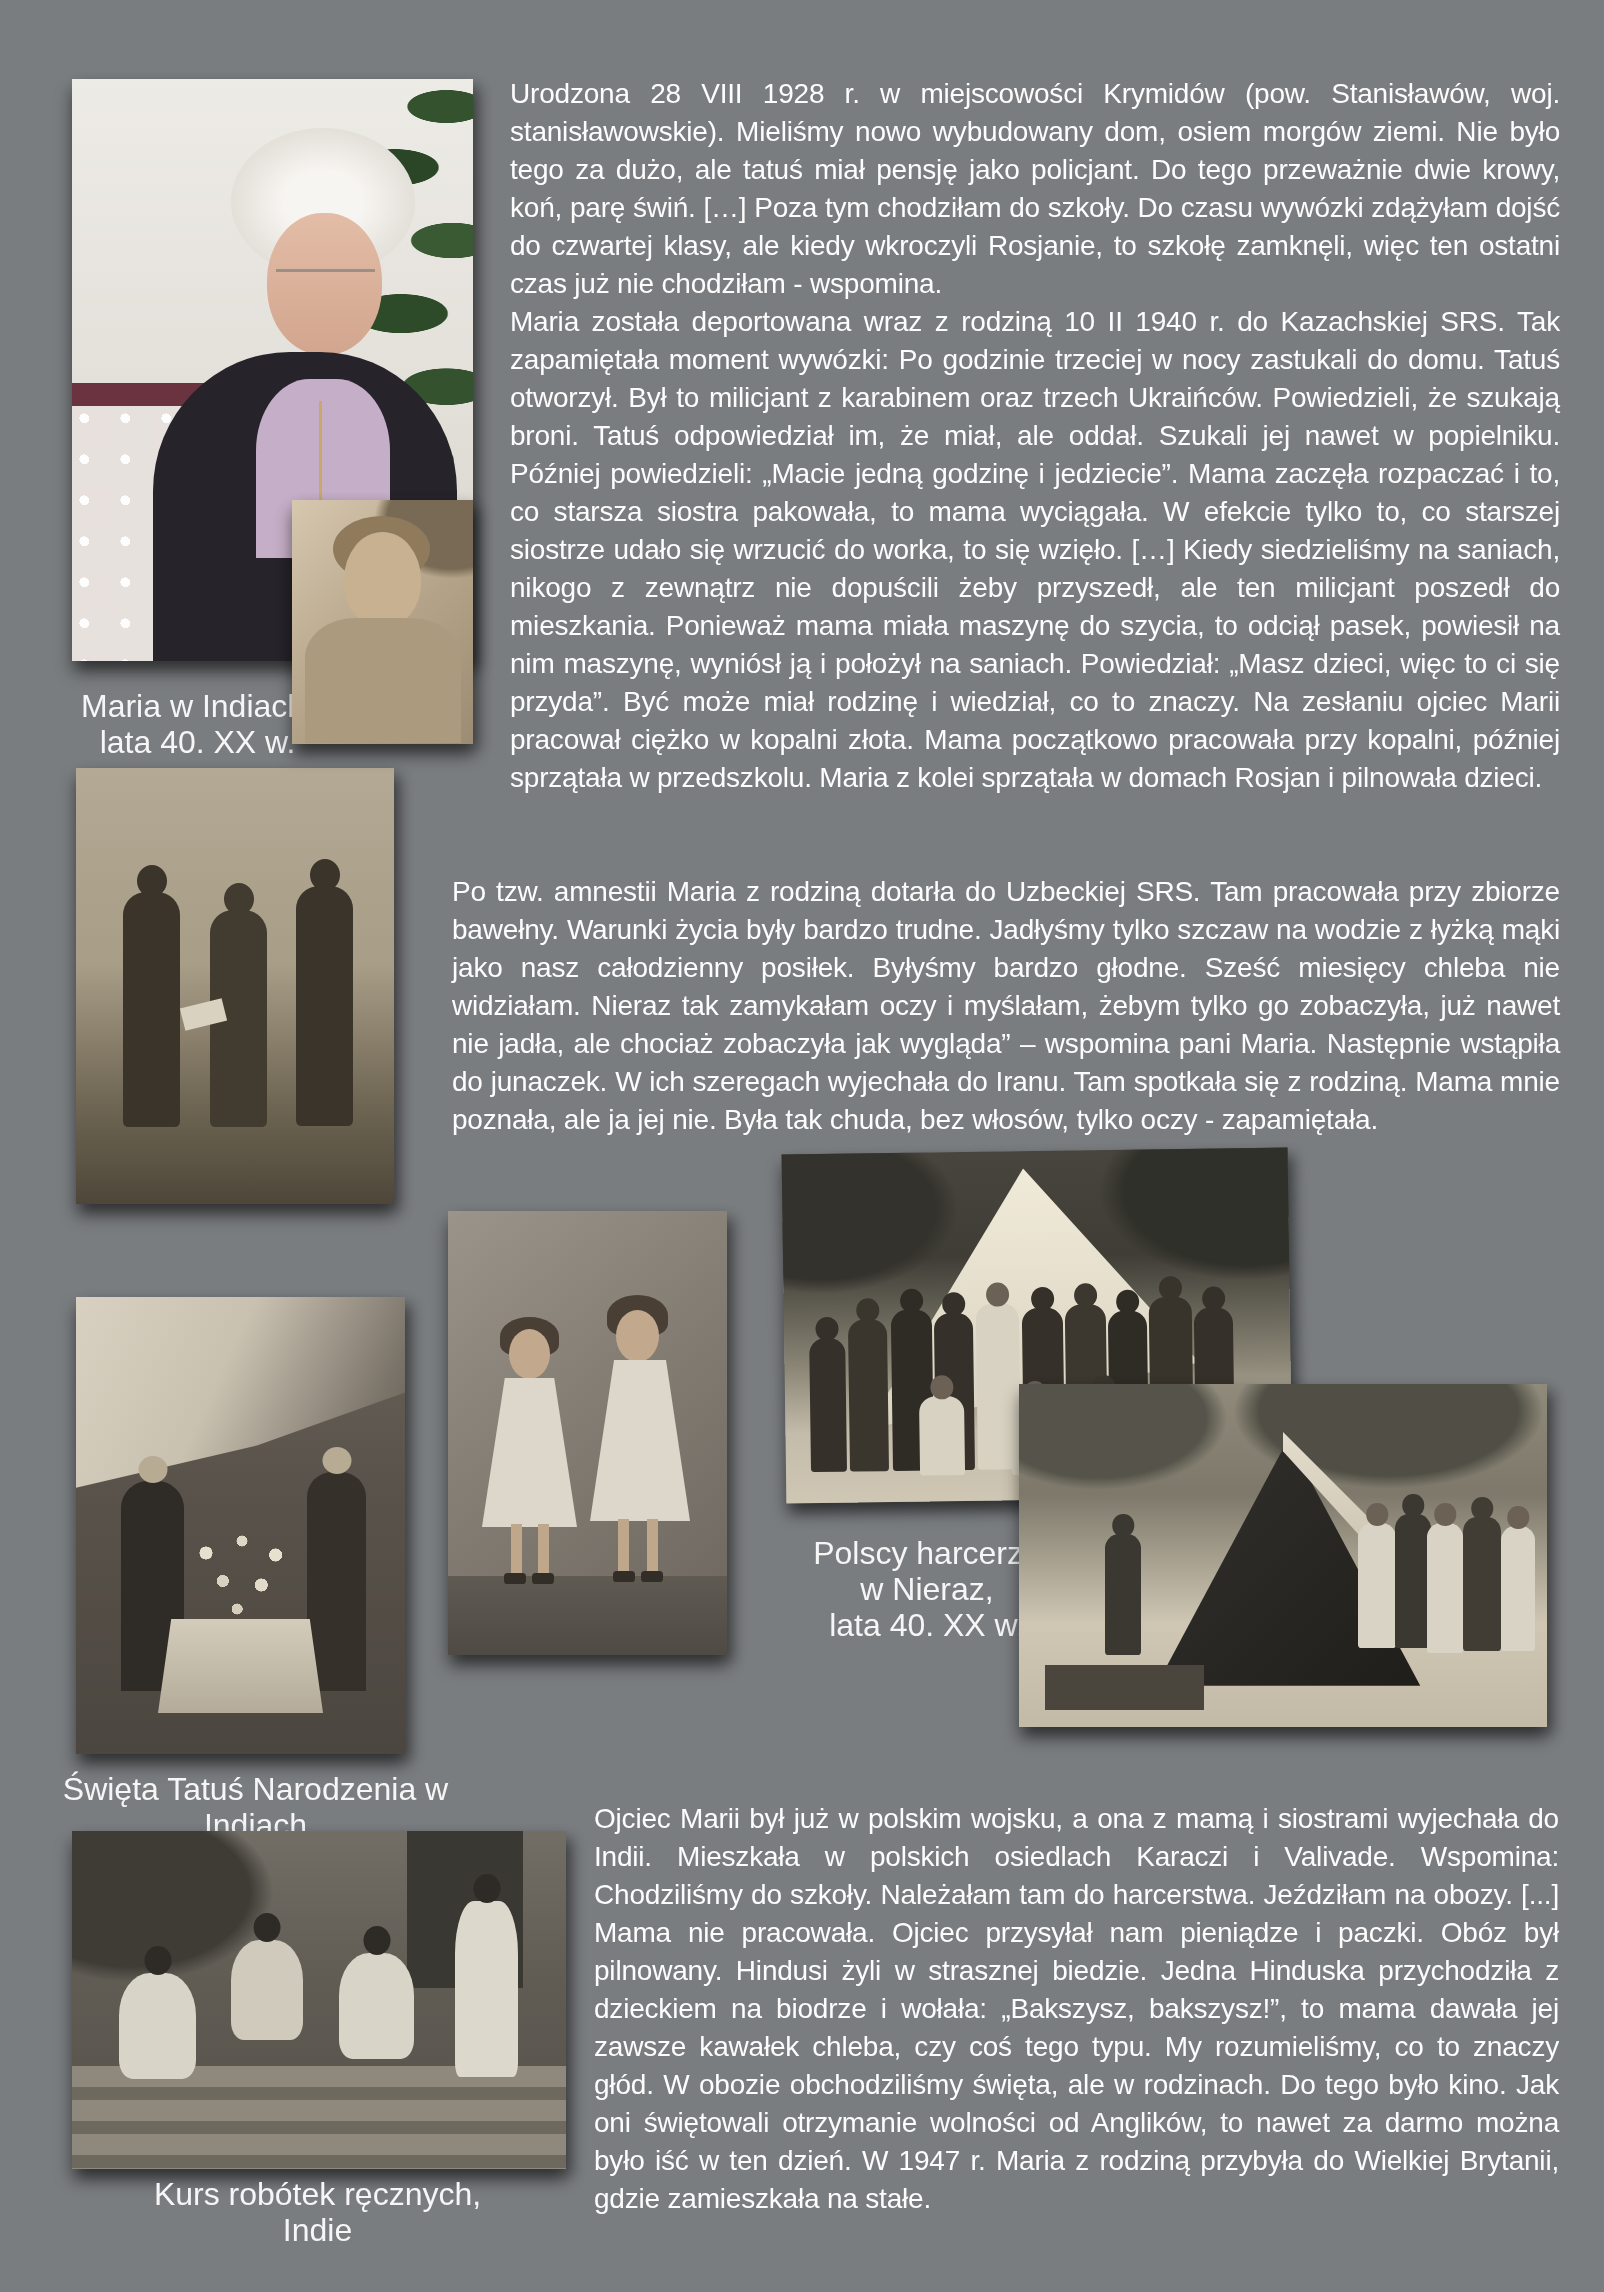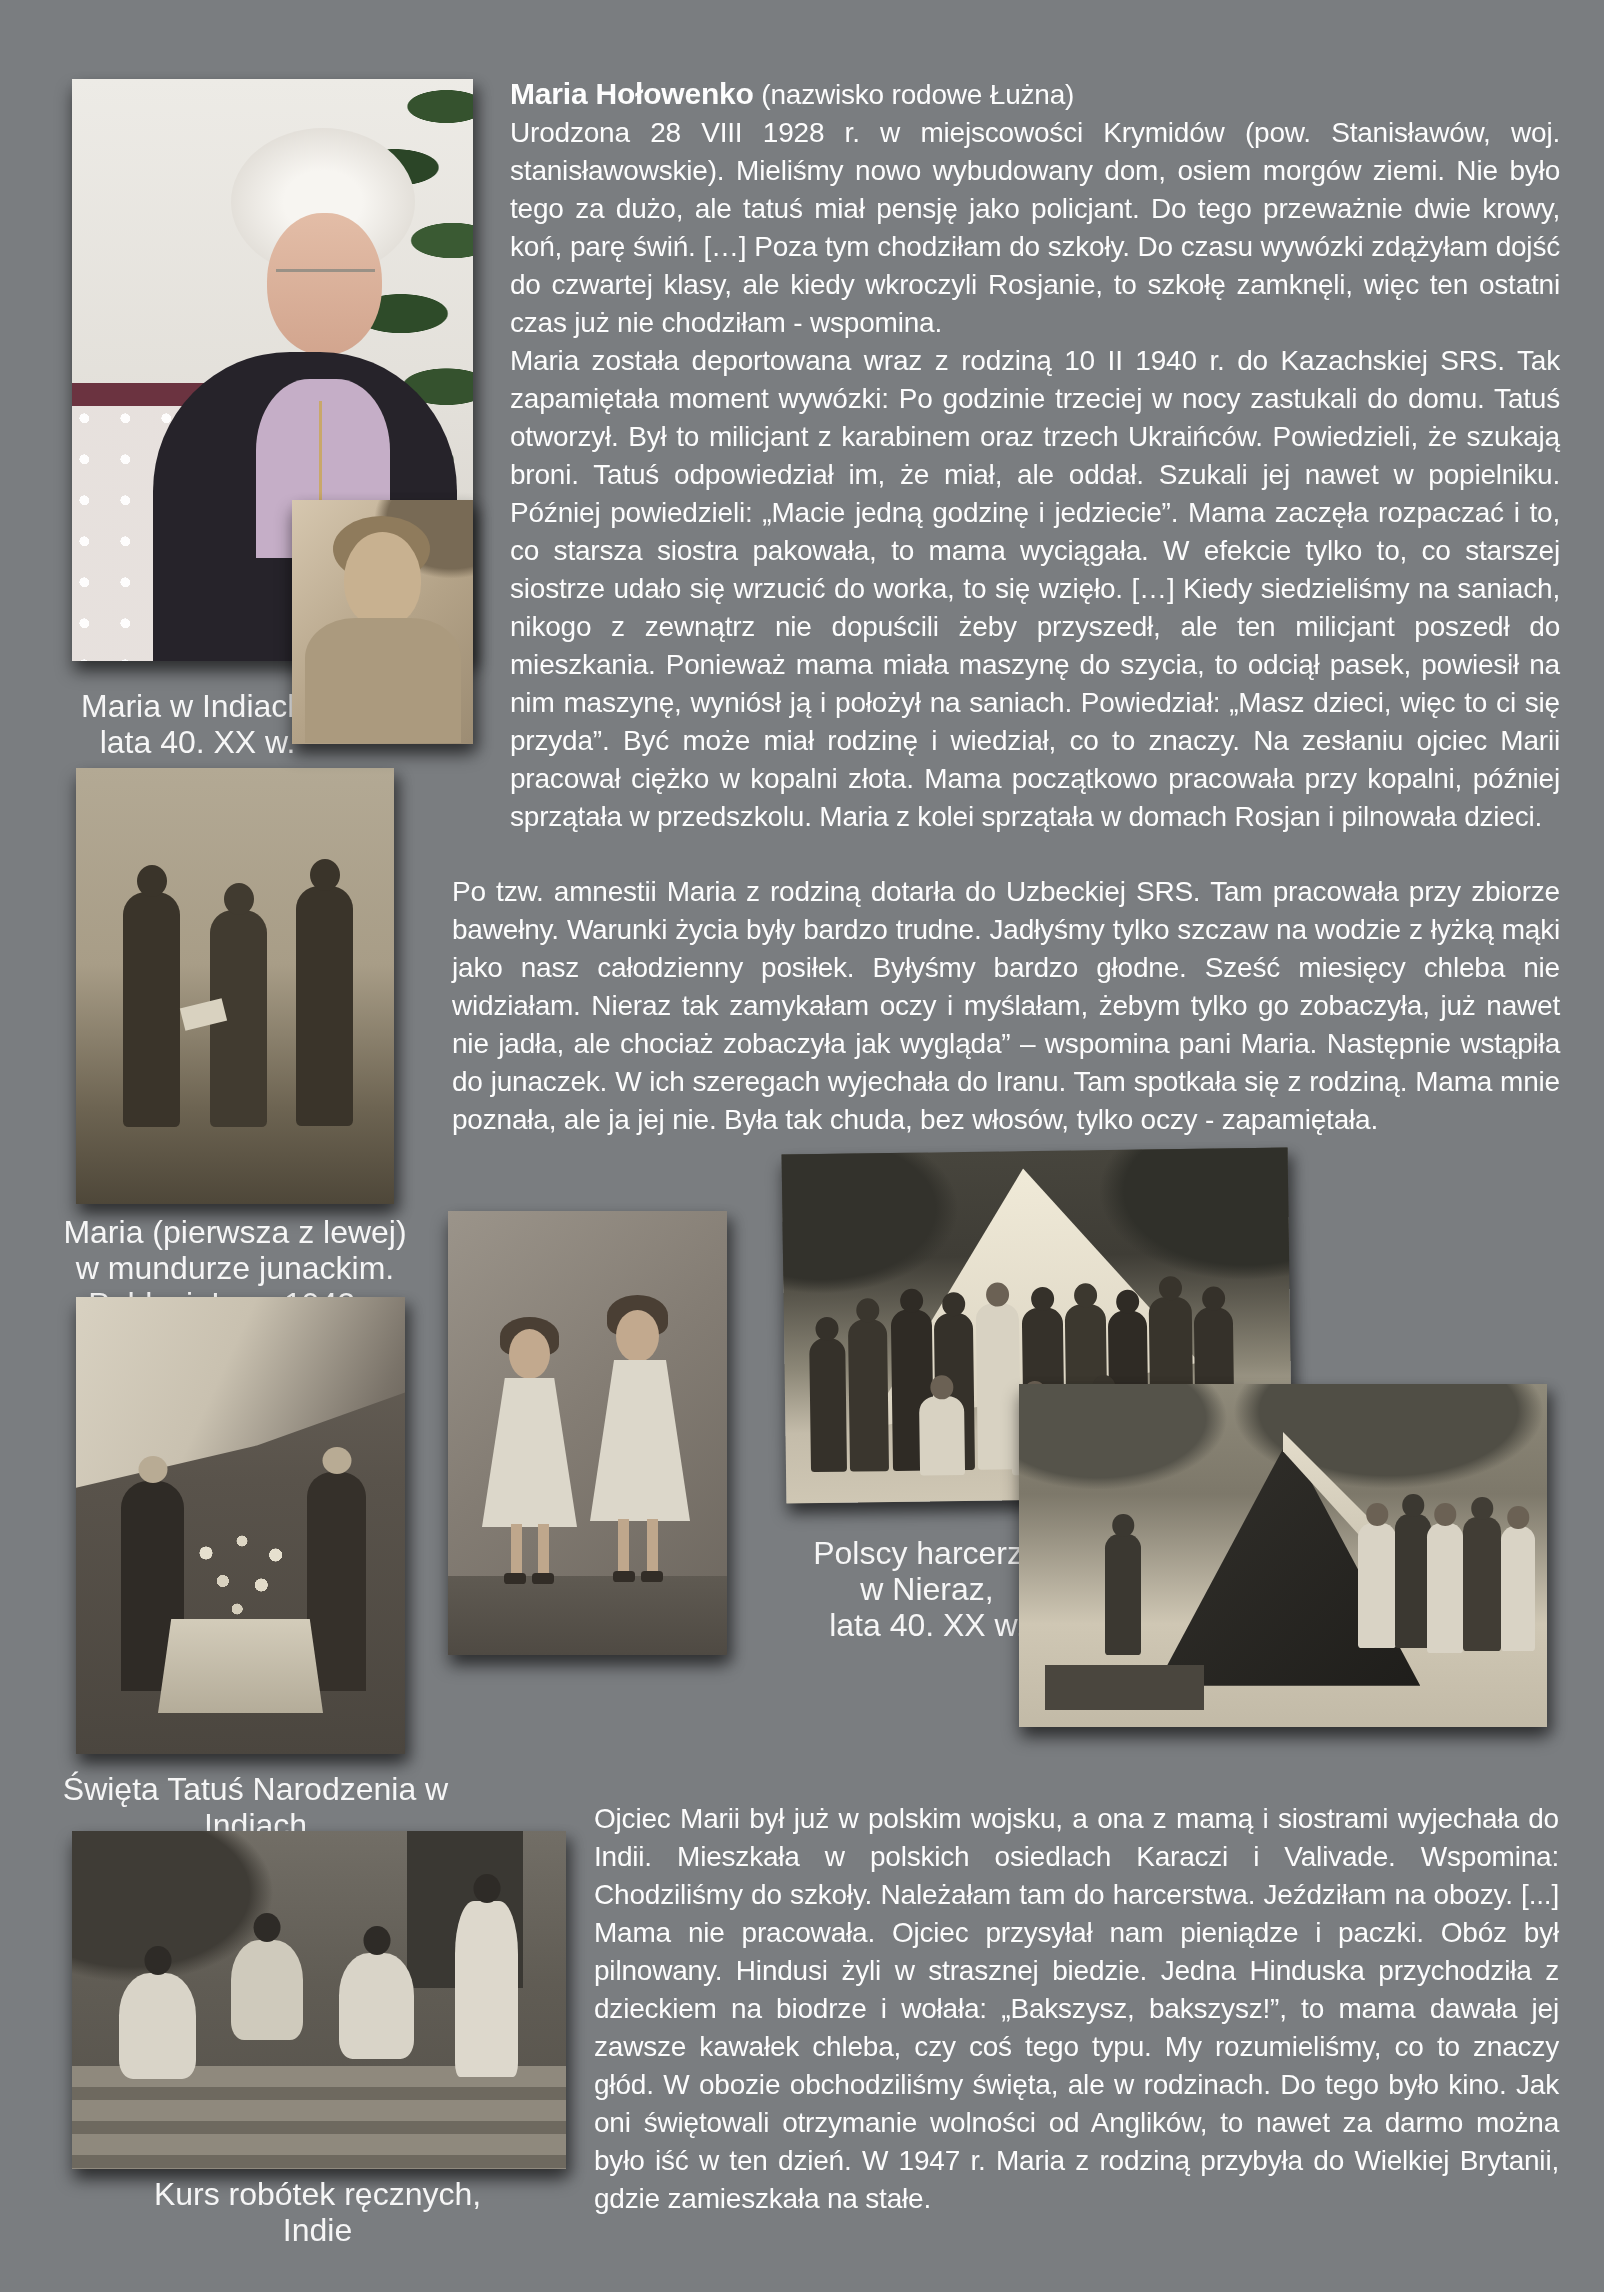--- a/index.html
+++ b/index.html
@@ -208,25 +208,20 @@
     <div>Maria w Indiach,</div>
     <div>lata 40. XX w.</div>
   </div>
 
   <div class="ph ph-junacki">
     <div class="shape jfig j1"></div>
     <div class="shape jfig j2"></div>
     <div class="shape jfig j3"></div>
     <div class="shape jpaper"></div>
   </div>
-  <div class="caption cap2">
-    <div>Maria (pierwsza z lewej)</div>
-    <div>w mundurze junackim.</div>
-    <div>Pahlevi, Iran, 1942 r.</div>
-  </div>
 
   <div class="ph ph-christmas">
     <div class="shape xtent"></div>
     <div class="shape xwomanL"></div>
     <div class="shape xwomanR"></div>
     <div class="shape xflowers"></div>
     <div class="shape xtable"></div>
   </div>
   <div class="caption cap3">
     <div>Święta Tatuś Narodzenia w Indiach</div>
@@ -290,21 +285,20 @@
     <div class="shape wfig wf1"></div>
     <div class="shape wfig wf2"></div>
     <div class="shape wfig wf3"></div>
     <div class="shape wfig wf4"></div>
   </div>
   <div class="caption cap6">
     <div>Kurs robótek ręcznych, Indie</div>
   </div>
 
   <div class="tblock block1">
-    <p><span class="b">Maria Hołowenko</span><span> (nazwisko rodowe Łużna)</span></p>
     <p><span>Urodzona 28 VIII 1928 r. w miejscowości Krymidów (pow. Stanisławów, woj. stanisławowskie). </span><span class="i">Mieliśmy nowo wybudowany dom, osiem morgów ziemi. Nie było tego za dużo, ale tatuś miał pensję jako policjant. Do tego przeważnie dwie krowy, koń, parę świń. […] Poza tym chodziłam do szkoły. Do czasu wywózki zdążyłam dojść do czwartej klasy, ale kiedy wkroczyli Rosjanie, to szkołę zamknęli, więc ten ostatni czas już nie chodziłam</span><span> - wspomina.</span></p>
     <p><span>Maria została deportowana wraz z rodziną 10 II 1940 r. do Kazachskiej SRS. Tak zapamiętała moment wywózki: </span><span class="i">Po godzinie trzeciej w nocy zastukali do domu. Tatuś otworzył. Był to milicjant z karabinem oraz trzech Ukraińców. Powiedzieli, że szukają broni. Tatuś odpowiedział im, że miał, ale oddał. Szukali jej nawet w popielniku. Później powiedzieli: „Macie jedną godzinę i jedziecie”. Mama zaczęła rozpaczać i to, co starsza siostra pakowała, to mama wyciągała. W efekcie tylko to, co starszej siostrze udało się wrzucić do worka, to się wzięło. […] Kiedy siedzieliśmy na saniach, nikogo z zewnątrz nie dopuścili żeby przyszedł, ale ten milicjant poszedł do mieszkania. Ponieważ mama miała maszynę do szycia, to odciął pasek, powiesił na nim maszynę, wyniósł ją i położył na saniach. Powiedział: „Masz dzieci, więc to ci się przyda”. Być może miał rodzinę i wiedział, co to znaczy.</span><span> Na zesłaniu ojciec Marii pracował ciężko w kopalni złota. Mama początkowo pracowała przy kopalni, później sprzątała w przedszkolu. Maria z kolei sprzątała w domach Rosjan i pilnowała dzieci.</span></p>
   </div>
 
   <div class="tblock block2">
     <p><span>Po tzw. amnestii Maria z rodziną dotarła do Uzbeckiej SRS. Tam pracowała przy zbiorze bawełny. Warunki życia były bardzo trudne. </span><span class="i">Jadłyśmy tylko szczaw na wodzie z łyżką mąki jako nasz całodzienny posiłek. Byłyśmy bardzo głodne. Sześć miesięcy chleba nie widziałam. Nieraz tak zamykałam oczy i myślałam, żebym tylko go zobaczyła, już nawet nie jadła, ale chociaż zobaczyła jak wygląda”</span><span> – wspomina pani Maria. Następnie wstąpiła do junaczek. W ich szeregach wyjechała do Iranu. Tam spotkała się z rodziną. </span><span class="i">Mama mnie poznała, ale ja jej nie. Była tak chuda, bez włosów, tylko oczy</span><span> - zapamiętała.</span></p>
   </div>
 
   <div class="tblock block3">
     <p><span>Ojciec Marii był już w polskim wojsku, a ona z mamą i siostrami wyjechała do Indii. Mieszkała w polskich osiedlach Karaczi i Valivade. Wspomina: </span><span class="i">Chodziliśmy do szkoły. Należałam tam do harcerstwa. Jeździłam na obozy. [...] Mama nie pracowała. Ojciec przysyłał nam pieniądze i paczki. Obóz był pilnowany. Hindusi żyli w strasznej biedzie. Jedna Hinduska przychodziła z dzieckiem na biodrze i wołała: „Bakszysz, bakszysz!”, to mama dawała jej zawsze kawałek chleba, czy coś tego typu. My rozumieliśmy, co to znaczy głód. W obozie obchodziliśmy święta, ale w rodzinach. Do tego było kino. Jak oni świętowali otrzymanie wolności od Anglików, to nawet za darmo można było iść w ten dzień.</span><span> W 1947 r. Maria z rodziną przybyła do Wielkiej Brytanii, gdzie zamieszkała na stałe.</span></p>

